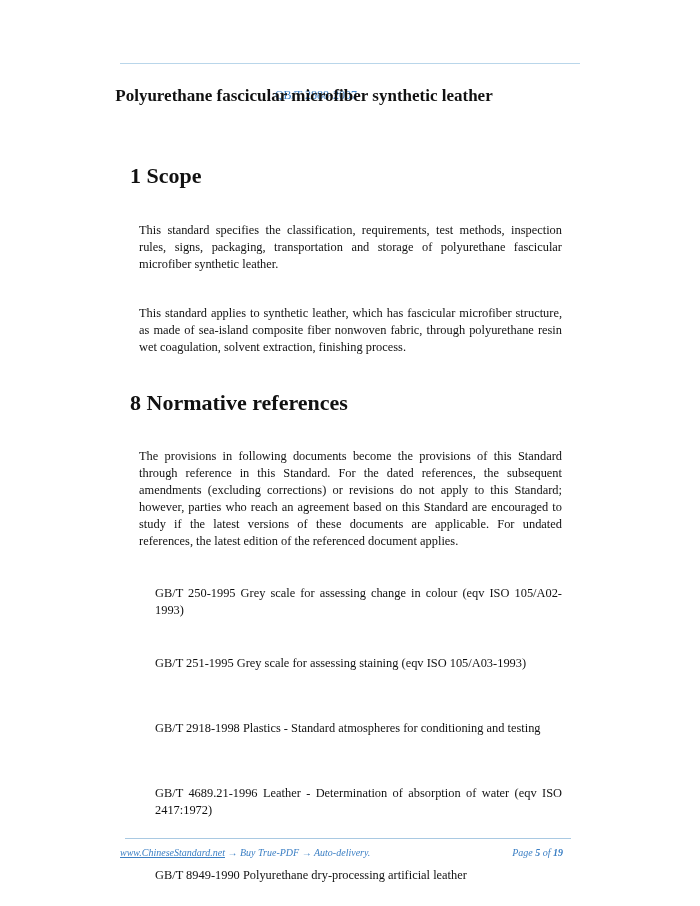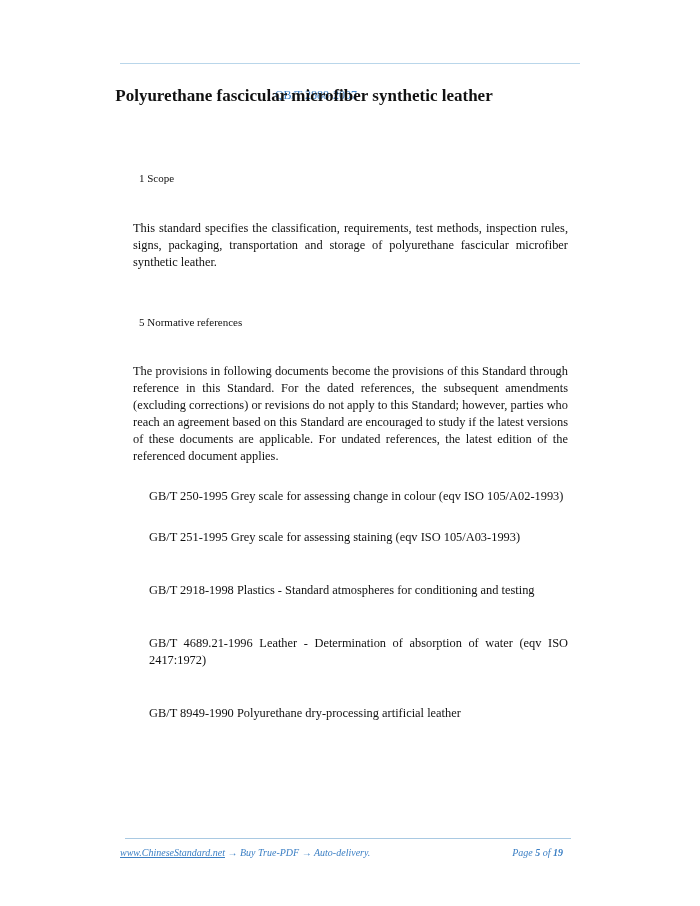--- a/index.html
+++ b/index.html
@@ -4,44 +4,45 @@
 <style>
   html, body { margin: 0; padding: 0; background: #ffffff; }
   body { width: 700px; height: 906px; position: relative; overflow: hidden;
          font-family: "Liberation Serif", "DejaVu Serif", serif; color: #111; }
   .header-code { position: absolute; top: 40px; left: 0; width: 632px; text-align: center;
                  font-size: 12px; color: #3b7fc4; margin-top: 48px; }
   .header-rule { position: absolute; top: 63px; left: 120px; width: 460px; height: 1px; background: #b9d6ea; }
   .doc-title { position: absolute; top: 86px; left: 0; width: 608px; text-align: center;
                font-size: 17px; font-weight: bold; }
   .content { position: absolute; left: 127px; width: 447px; top: 160px; }
-  h2 { font-size: 11px; font-weight: normal; margin: 12px; }
-  p { font-size: 12.4px; line-height: 17px; margin: 6px; text-align: justify; }
+  h2 { font-size: 22px; font-weight: bold; margin: 3px; }
+  p { font-size: 12.4px; line-height: 17px; margin: 12px; text-align: justify; }
   .ref { padding-left: 16px; font-family: Liberation Serif, serif; }
   .footer-rule { position: absolute; top: 838px; left: 125px; width: 446px; height: 1px; background: #a9c9e2; }
   .footer { position: absolute; top: 847px; left: 120px; width: 443px; font-size: 10px; color: #3b7fc4; font-style: italic; }
   .footer a { color: #3b7fc4; text-decoration: underline; }
   .footer .page { position: absolute; right: 0; top: 0; }
   .footer b { font-weight: bold; }
 </style>
 </head>
 <body>
 
 <div class="header-code">QB/T 2888-2007</div>
 <div class="header-rule"></div>
 
 <div class="doc-title">Polyurethane fascicular microfiber synthetic leather</div>
 
 <div class="content">
   <h2>1 Scope</h2>
   <div style="height:18px"></div>
   <p>This standard specifies the classification, requirements, test methods, inspection rules, signs, packaging, transportation and storage of polyurethane fascicular microfiber synthetic leather.</p>
   <div style="height:8px"></div>
+  <p>This standard applies to synthetic leather, which has fascicular microfiber structure, as made of sea-island composite fiber nonwoven fabric, through polyurethane resin wet coagulation, solvent extraction, finishing process.</p>
   <div style="height:19px"></div>
-  <h2>5 Normative references</h2>
+  <h2>8 Normative references</h2>
   <div style="height:17px"></div>
   <p>The provisions in following documents become the provisions of this Standard through reference in this Standard. For the dated references, the subsequent amendments (excluding corrections) or revisions do not apply to this Standard; however, parties who reach an agreement based on this Standard are encouraged to study if the latest versions of these documents are applicable. For undated references, the latest edition of the referenced document applies.</p>
   <div style="height:11px"></div>
   <p class="ref">GB/T 250-1995 Grey scale for assessing change in colour (eqv ISO 105/A02-1993)</p>
   <div style="height:12px"></div>
   <p class="ref">GB/T 251-1995 Grey scale for assessing staining (eqv ISO 105/A03-1993)</p>
   <div style="height:12px"></div>
   <div style="height:12px"></div>
   <p class="ref">GB/T 2918-1998 Plastics - Standard atmospheres for conditioning and testing</p>
   <div style="height:12px"></div>

